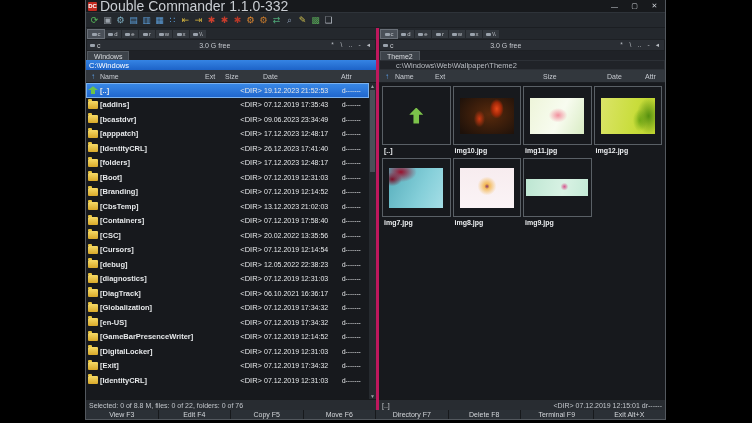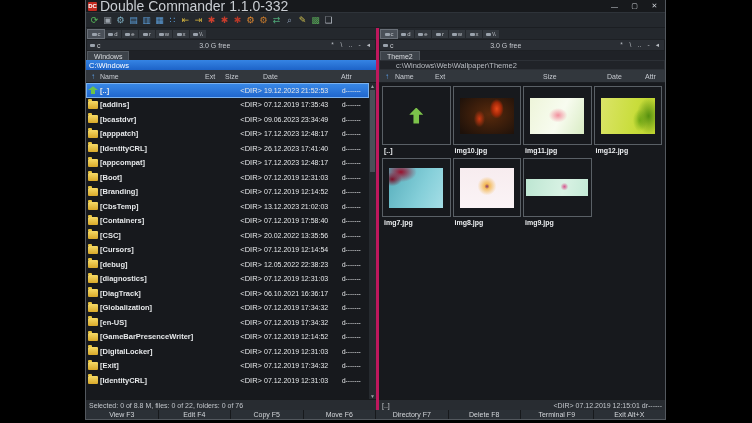--- a/index.html
+++ b/index.html
@@ -238,21 +238,21 @@
             <div class="frow">
     <span class="ficon folder"></span>
     <span class="name">[IdentityCRL]</span>
     <span class="ext"></span>
     <span class="size">&lt;DIR&gt;</span>
     <span class="date">26.12.2023 17:41:40</span>
     <span class="attr">d-------</span>
   </div>
             <div class="frow">
     <span class="ficon folder"></span>
-    <span class="name">[appcompat]</span>
+    <span class="name">[folders]</span>
     <span class="ext"></span>
     <span class="size">&lt;DIR&gt;</span>
     <span class="date">17.12.2023 12:48:17</span>
     <span class="attr">d-------</span>
   </div>
             <div class="frow">
     <span class="ficon folder"></span>
     <span class="name">[Boot]</span>
     <span class="ext"></span>
     <span class="size">&lt;DIR&gt;</span>

